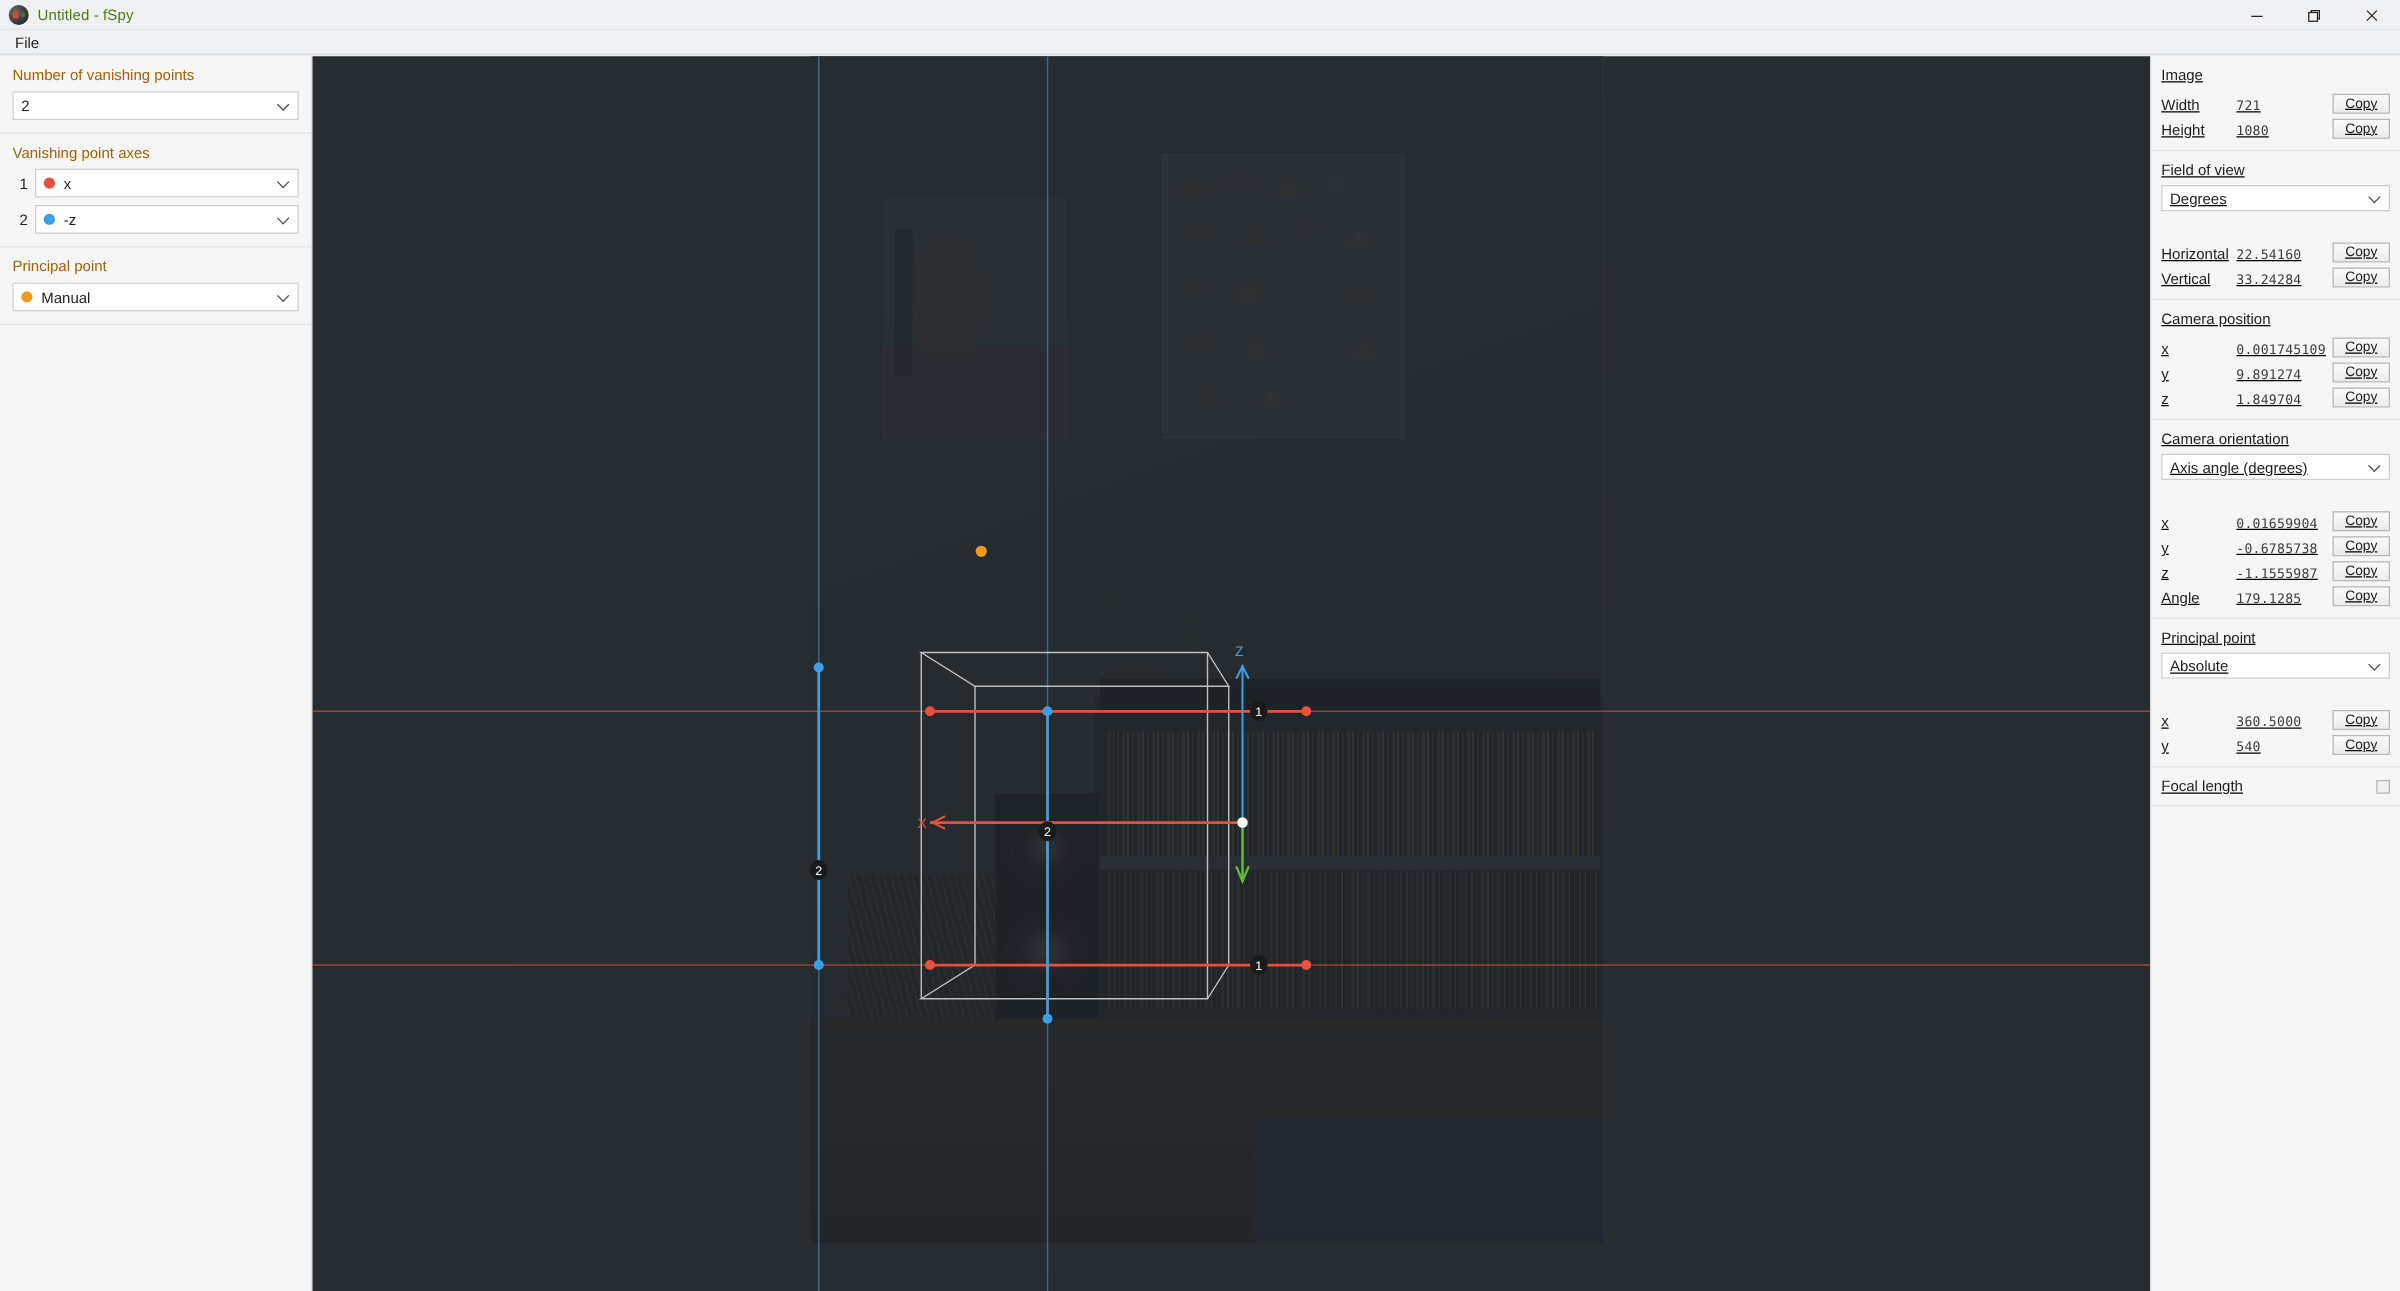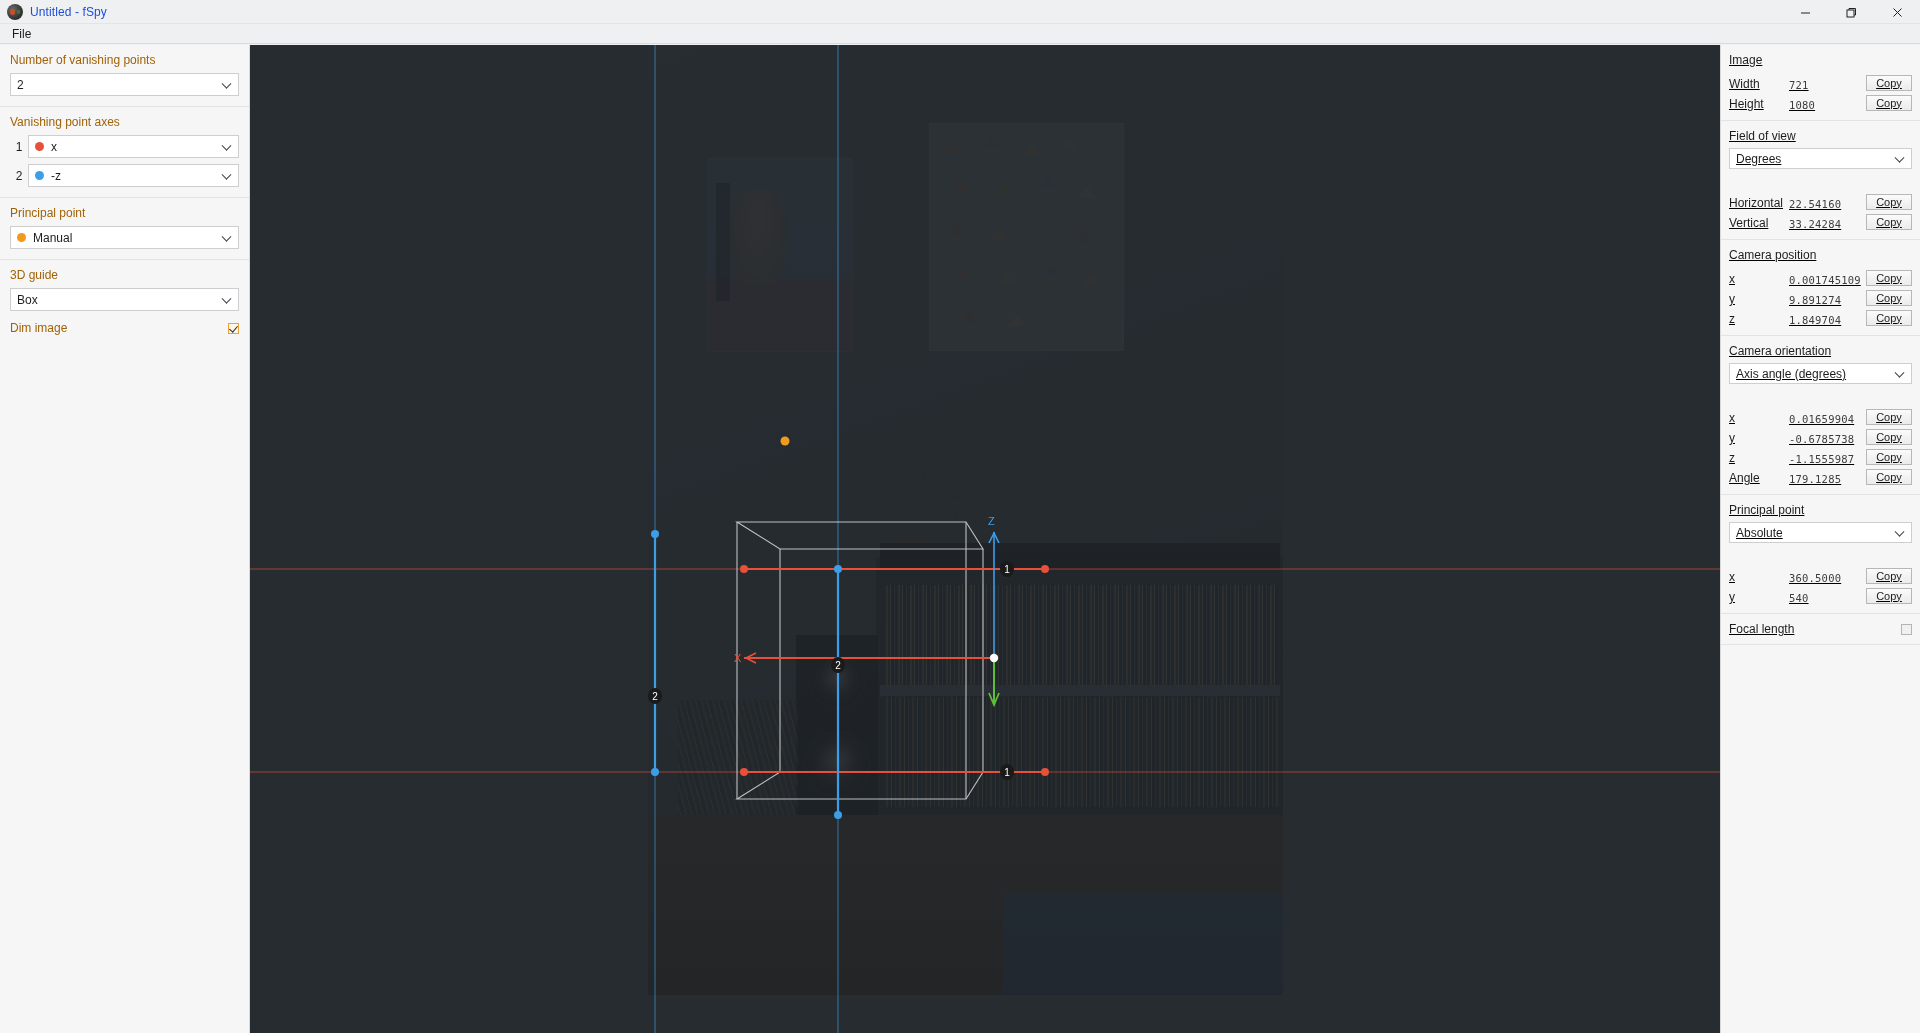--- a/index.html
+++ b/index.html
@@ -27,21 +27,21 @@
     border-radius: 50%;
     background: radial-gradient(circle at 35% 35%, #6b6b6b 0%, #3a3a3a 55%, #1c1c1c 100%);
     position: relative; flex: none;
   }
   #app-icon::after {
     content: ""; position: absolute;
     left: 3px; top: 5px; width: 5px; height: 6px;
     background: #c94f2a; border-radius: 40% 40% 50% 50%;
     box-shadow: 6px 0 0 -1px #3c7a3c;
   }
-  #title-text { font-size: 12px; color: #1d4ed8; letter-spacing: .1px; }
+  #title-text { font-size: 12px; color: #4d7c0f; letter-spacing: .1px; }
   #window-controls {
     position: absolute; right: 0; top: 0; height: 24px;
     display: flex;
   }
   .wbtn {
     width: 46px; height: 24px;
     display: flex; align-items: center; justify-content: center;
     font-size: 12px; color: #222; line-height: 1;
   }
 
@@ -382,31 +382,20 @@
     <div class="panel-group">
       <div class="group-label">Principal point</div>
       <div class="select-box">
         <span class="dot" id="dot-pp" style="background: rgb(240, 154, 30);"></span>
         <span>Manual</span>
         <span class="chev"></span>
       </div>
     </div>
 
 
-    <div class="panel-group nobottom">
-      <div class="group-label">3D guide</div>
-      <div class="select-box">
-        <span>Box</span>
-        <span class="chev"></span>
-      </div>
-      <div class="row-between" style="margin-top:10px">
-        <span class="group-label" style="margin-bottom:0">Dim image</span>
-        <span class="checkbox checked"></span>
-      </div>
-    </div>
   </div>
 
   <div id="canvas-area">
 
     <div id="photo">
       <div class="ph-wall"></div>
 
       <div class="ph-poster1"></div>
 
       <div class="ph-poster2">

